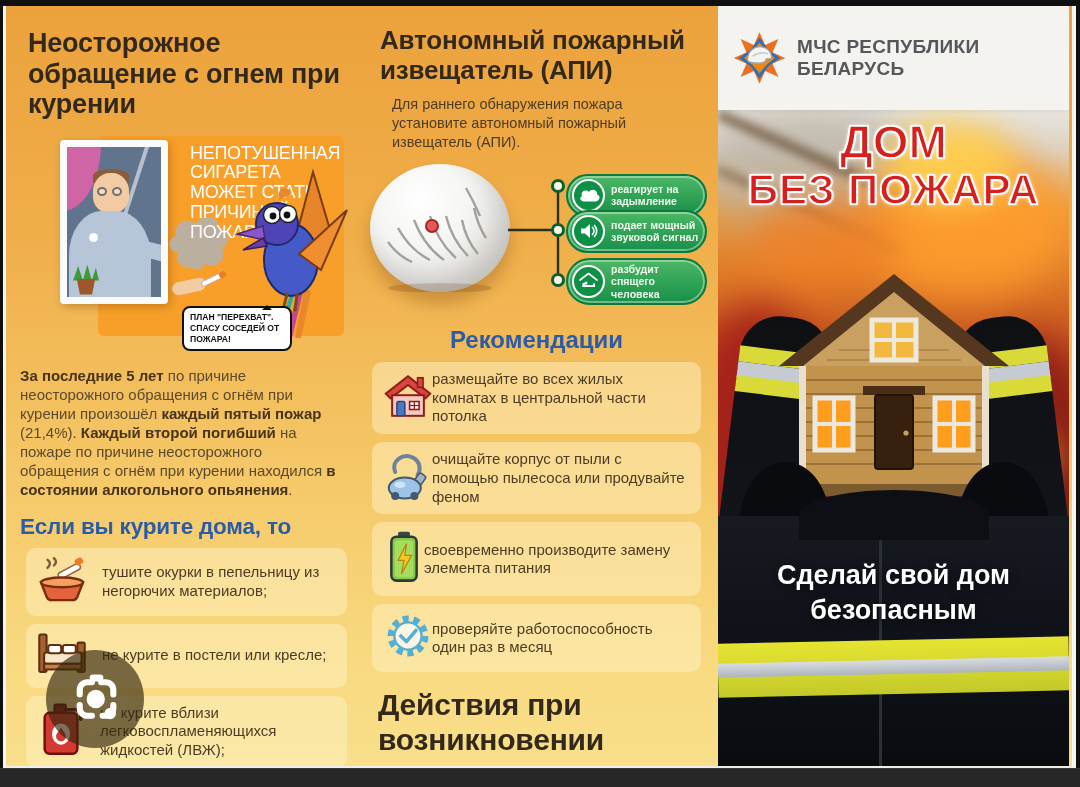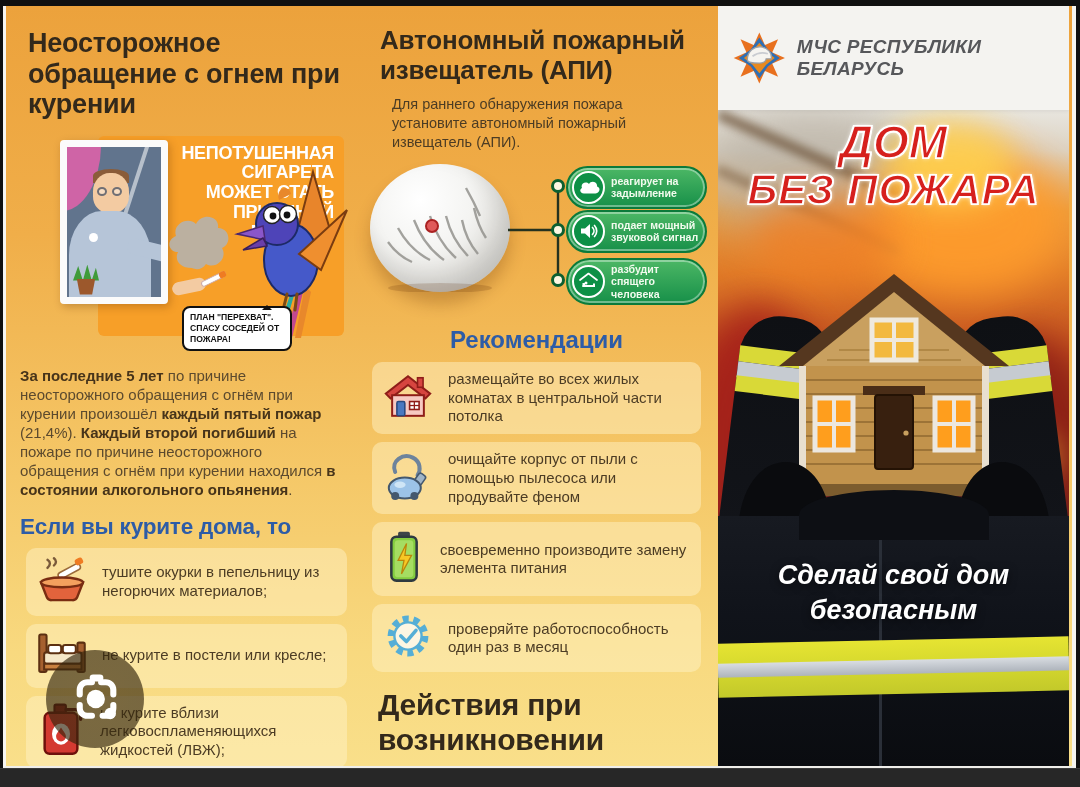--- a/index.html
+++ b/index.html
@@ -9,21 +9,21 @@
   .nosel{user-select:none;}
 
   
   #brochure{position:absolute;left:3px;top:6px;width:1073px;height:762px;
     background:linear-gradient(180deg,#eca23c 0%,#f0ae49 30%,#f5c868 62%,#f8d97f 85%,#f9df8a 100%);
     border-left:3px solid #f6f5f1;border-right:4px solid #f6f5f1;border-bottom:2px solid #efeeea;overflow:hidden;}
 
   .panel{position:absolute;top:0;bottom:0;}
   #panel-left{left:0;width:349px;}
   #panel-mid{left:356px;width:349px;}
-  #panel-right{left:712px;right:3px;overflow:hidden;background:#e9e7e2;font-style:italic;}
+  #panel-right{left:712px;right:3px;overflow:hidden;background:#e9e7e2;}
 
   
   .big-title{margin:22px 14px 0 22px;font-size:27px;line-height:1.13;font-weight:800;color:#33291b;letter-spacing:-.2px;}
   #cartoon{position:relative;margin:14px 10px 0 38px;height:216px;}
   .toon-box{position:absolute;left:54px;top:2px;width:246px;height:200px;background:#f79f28;border-radius:6px;}
   .toon-window{position:absolute;left:16px;top:6px;width:108px;height:164px;background:#61748d;border:7px solid #fbfbfb;
      border-radius:4px;box-shadow:2px 3px 8px rgba(90,40,0,.28);overflow:hidden;}
   .pane{position:absolute;left:52px;top:-20px;width:4px;height:200px;background:rgba(255,255,255,.55);transform:rotate(18deg);}
   .curt{position:absolute;left:-12px;top:-14px;width:46px;height:78px;background:#cf64a6;border-radius:0 0 85% 0;}
   .man-head{position:absolute;left:26px;top:26px;width:36px;height:40px;background:#f3cba2;border-radius:46% 46% 42% 42%;}
@@ -33,21 +33,21 @@
   .glasses i:nth-child(2){left:15px;}
   .man-body{position:absolute;left:2px;top:64px;width:82px;height:110px;background:#b6c5d8;border-radius:40% 42% 0 0;}
   .man-arm{position:absolute;left:60px;top:96px;width:52px;height:16px;background:#b6c5d8;border-radius:9px;transform:rotate(14deg);}
   .flowerdot{position:absolute;left:22px;top:86px;width:9px;height:9px;background:#fff;border-radius:50%;}
   .plant-pot{position:absolute;left:8px;bottom:2px;width:22px;height:16px;background:#9c582c;clip-path:polygon(8% 0,92% 0,78% 100%,22% 100%);}
   .plant-lv{position:absolute;left:6px;bottom:16px;width:26px;height:16px;background:#3f9b3a;clip-path:polygon(0 100%,20% 10%,38% 100%,55% 0,72% 100%,88% 20%,100% 100%);}
   .toon-hand{position:absolute;left:128px;top:146px;width:34px;height:13px;background:#f3cba2;border-radius:7px;transform:rotate(-12deg);}
   .toon-cig{position:absolute;left:156px;top:142px;width:27px;height:6px;background:#fff;border:1px solid #caa;border-radius:3px;transform:rotate(-26deg);}
   .toon-cig i{position:absolute;right:-1px;top:-1px;width:7px;height:6px;background:#ef7b22;border-radius:2px;}
   .toon-smoke{position:absolute;left:118px;top:74px;}
-  .toon-warning{position:absolute;left:134px;top:10px;width:156px;color:#fff;font-weight:700;font-size:18px;line-height:1.1;letter-spacing:-.3px;text-align:right;}
+  .toon-warning{position:absolute;left:146px;top:10px;width:156px;color:#fff;font-weight:400;font-size:18px;line-height:1.1;letter-spacing:-.3px;}
   .toon-warning span{display:block;}
   .parrot{position:absolute;right:-6px;top:34px;}
   .bubble{position:absolute;left:138px;top:172px;width:110px;background:#fff;border:2px solid #101010;border-radius:8px;
      padding:4px 6px;font-size:8.6px;font-weight:800;color:#101010;line-height:1.3;}
   .bubble:before{content:"";position:absolute;right:18px;top:-8px;border:5px solid transparent;border-bottom-color:#101010;}
 
   .stats{margin:16px 10px 0 14px;font-size:15px;line-height:1.27;color:#5c4a2e;}
   .stats .b{font-weight:800;color:#47341a;}
   .blue-h{margin:15px 0 0 14px;font-size:22.5px;font-weight:700;color:#2d5ca7;letter-spacing:-.2px;}
 
@@ -65,25 +65,25 @@
     background:radial-gradient(circle at 36% 28%,#ffffff 0%,#f4f4f2 40%,#e4e3df 62%,#c9c8c3 100%);
     box-shadow:0 12px 16px rgba(90,40,0,.25), inset -10px -14px 22px rgba(0,0,0,.10);}
   #detector svg{position:absolute;left:0;top:0;}
   .pillbox{position:absolute;left:204px;top:0;width:141px;}
   .pill{position:absolute;left:0;width:141px;display:flex;align-items:center;gap:6px;padding:3px 4px;
         border:2.5px solid #0b7a3b;border-radius:24px;background:linear-gradient(180deg,#4cb765 0%,#179049 100%);
         box-shadow:inset 0 0 0 2px rgba(255,255,255,.38);}
   .pill .badge{flex:0 0 auto;width:33px;height:33px;border-radius:50%;background:#0d9046;border:2.5px solid #fff;
         display:flex;align-items:center;justify-content:center;}
   .pill .ptxt{font-size:10.6px;font-weight:700;color:#f2fbee;line-height:1.18;}
-  #pill1{top:4px;} #pill2{top:48px;} #pill3{top:96px;}
+  #pill1{top:12px;} #pill2{top:48px;} #pill3{top:96px;}
 
   .reco-h{margin:12px 0 0 0;text-align:center;font-size:24px;font-weight:800;color:#2d5ca7;}
   .reco-row{margin:8px 10px 0 10px;background:rgba(255,243,198,.48);border-radius:10px;padding:8px 12px;
-       display:flex;gap:16px;align-items:center;}
+       display:flex;align-items:center;}
   .reco-row .txt{font-size:15px;line-height:1.25;color:#4c3c24;}
 
   .act-h{margin:16px 8px 0 16px;font-size:30px;line-height:1.16;font-weight:800;color:#33291b;letter-spacing:-.2px;}
   .act-item{display:flex;gap:13px;margin:9px 10px 0 14px;align-items:flex-start;}
   .numc{flex:0 0 auto;width:30px;height:30px;border:3.5px solid #c42320;border-radius:50%;color:#c42320;
         font-weight:800;font-size:19px;display:flex;align-items:center;justify-content:center;background:rgba(255,255,255,.18);margin-top:1px;}
   .act-item .txt{font-size:14.5px;line-height:1.22;color:#483620;}
   .hl{color:#d32321;font-weight:800;}
   #photo{position:absolute;inset:0;
     background:linear-gradient(180deg,#f1f0ed 0%,#ecebe7 12%,#dcd3c4 19%,#e79b40 27%,#e07b28 35%,#bf4c1e 46%,#7c3019 56%,#242830 70%,#12151b 84%,#0c0e12 100%);}

